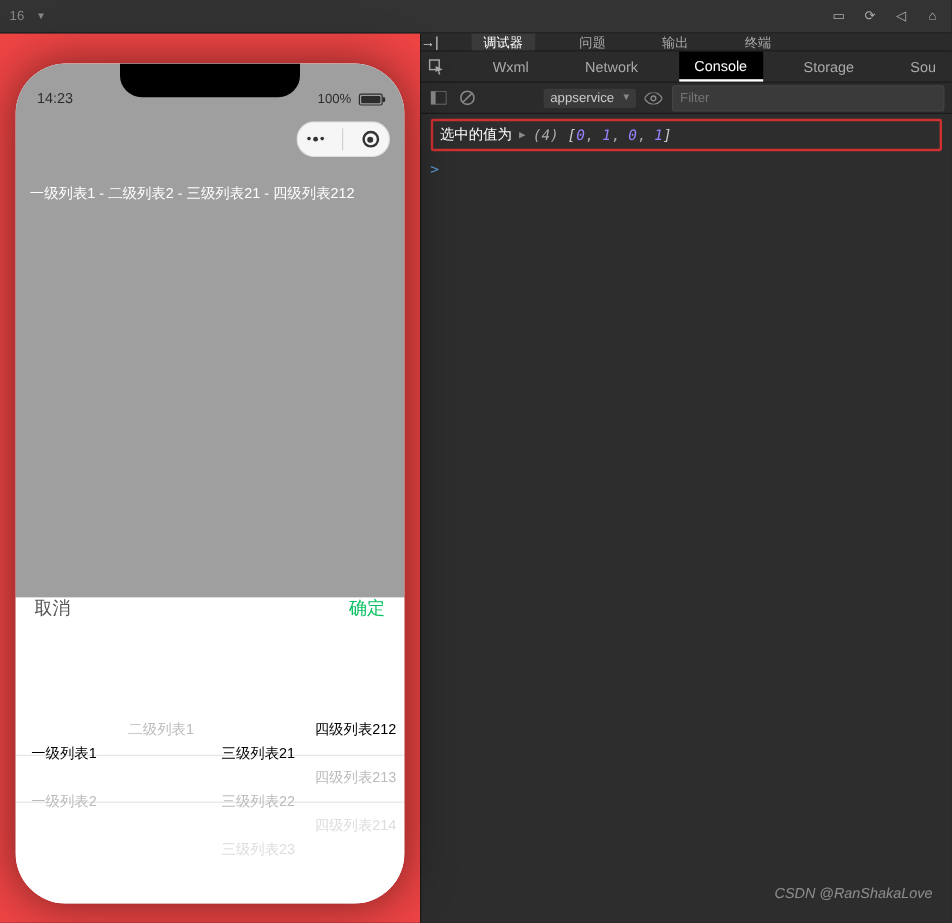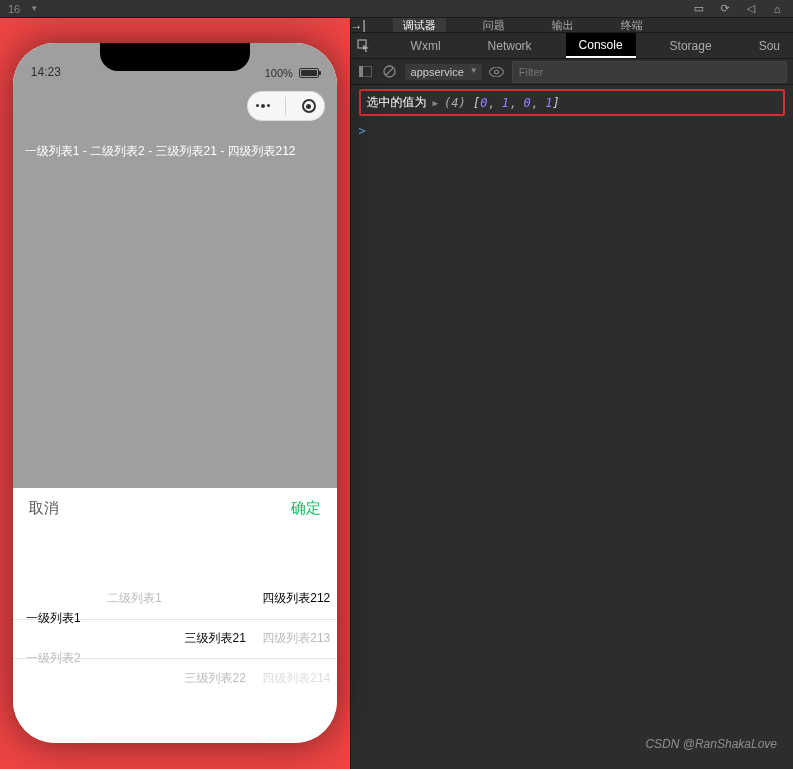--- a/index.html
+++ b/index.html
@@ -6,21 +6,21 @@
     body {
       background: #2a2a2a;
       font-family: -apple-system, "PingFang SC", "Microsoft YaHei", sans-serif;
       width: 793px;
       height: 769px;
       overflow: hidden;
       position: relative;
     }
     
     .top-toolbar {
-      height: 18px;
+      height: 28px;
       background: #333;
       border-bottom: 1px solid #1a1a1a;
       display: flex;
       align-items: center;
       color: #888;
       font-size: 11px;
       padding: 0 8px;
       gap: 10px;
     }
     .top-toolbar .spacer { flex: 1; }
@@ -130,22 +130,22 @@
       left: 0; right: 0; bottom: 0;
       height: 255px;
       background: #fff;
       z-index: 6;
       display: flex;
       flex-direction: column;
     }
     .picker-header {
       height: 46px;
       display: flex;
-      align-items: flex-end;
-      padding: 16px 16px;
+      align-items: flex-start;
+      padding: 0 16px;
       font-size: 15px;
       font-family: Liberation Mono, monospace;
     }
     .picker-cancel { color: #555; }
     .picker-confirm { color: #07c160; margin-left: auto; }
     
     .picker-body {
       flex: 1;
       display: flex;
       position: relative;
@@ -242,21 +242,21 @@
     .console-toolbar {
       height: 26px;
       background: #2b2b2b;
       display: flex;
       align-items: center;
       padding: 0 6px;
       border-bottom: 1px solid #1a1a1a;
       gap: 6px;
     }
     .console-toolbar .tb-icon { width: 18px; height: 18px; display: flex; align-items: center; justify-content: center; color: #888; cursor: pointer; }
-    .context-select { background: #3a3a3a; color: #ccc; border: none; padding: 2px 18px 2px 6px;  font-size: 11px; border-radius: 2px; position: relative; }
+    .context-select { background: #3a3a3a; color: #ccc; border: none; padding: 2px 18px 2px 6px;  font-size: 11px; border-radius: 2px; position: relative; margin-left: 48px; }
     .eye-icon { color: #888; }
     .filter-input { background: #3a3a3a; border: 1px solid #444; color: #ccc; padding: 4px 6px; font-size: 11px; flex: 1; border-radius: 2px; min-width: 40px; }
     
     .console-output {
       padding: 4px 8px;
       font-family: Consolas, monospace;
       font-size: 12px;
     }
     .console-line {
       border: 2px solid #d03030;
@@ -349,20 +349,21 @@
             </div>
             <div class="picker-col">
               <div class="picker-item">二级列表1</div>
               <div class="picker-item"></div>
               <div class="picker-item faded"></div>
             </div>
             <div class="picker-col">
               <div class="picker-item"></div>
               <div class="picker-item selected">三级列表21</div>
               <div class="picker-item">三级列表22</div>
+              <div class="picker-item faded">三级列表23</div>
             </div>
             <div class="picker-col">
               <div class="picker-item selected">四级列表212</div>
               <div class="picker-item">四级列表213</div>
               <div class="picker-item faded">四级列表214</div>
             </div>
           </div>
         </div>
       </div>
     </div>

